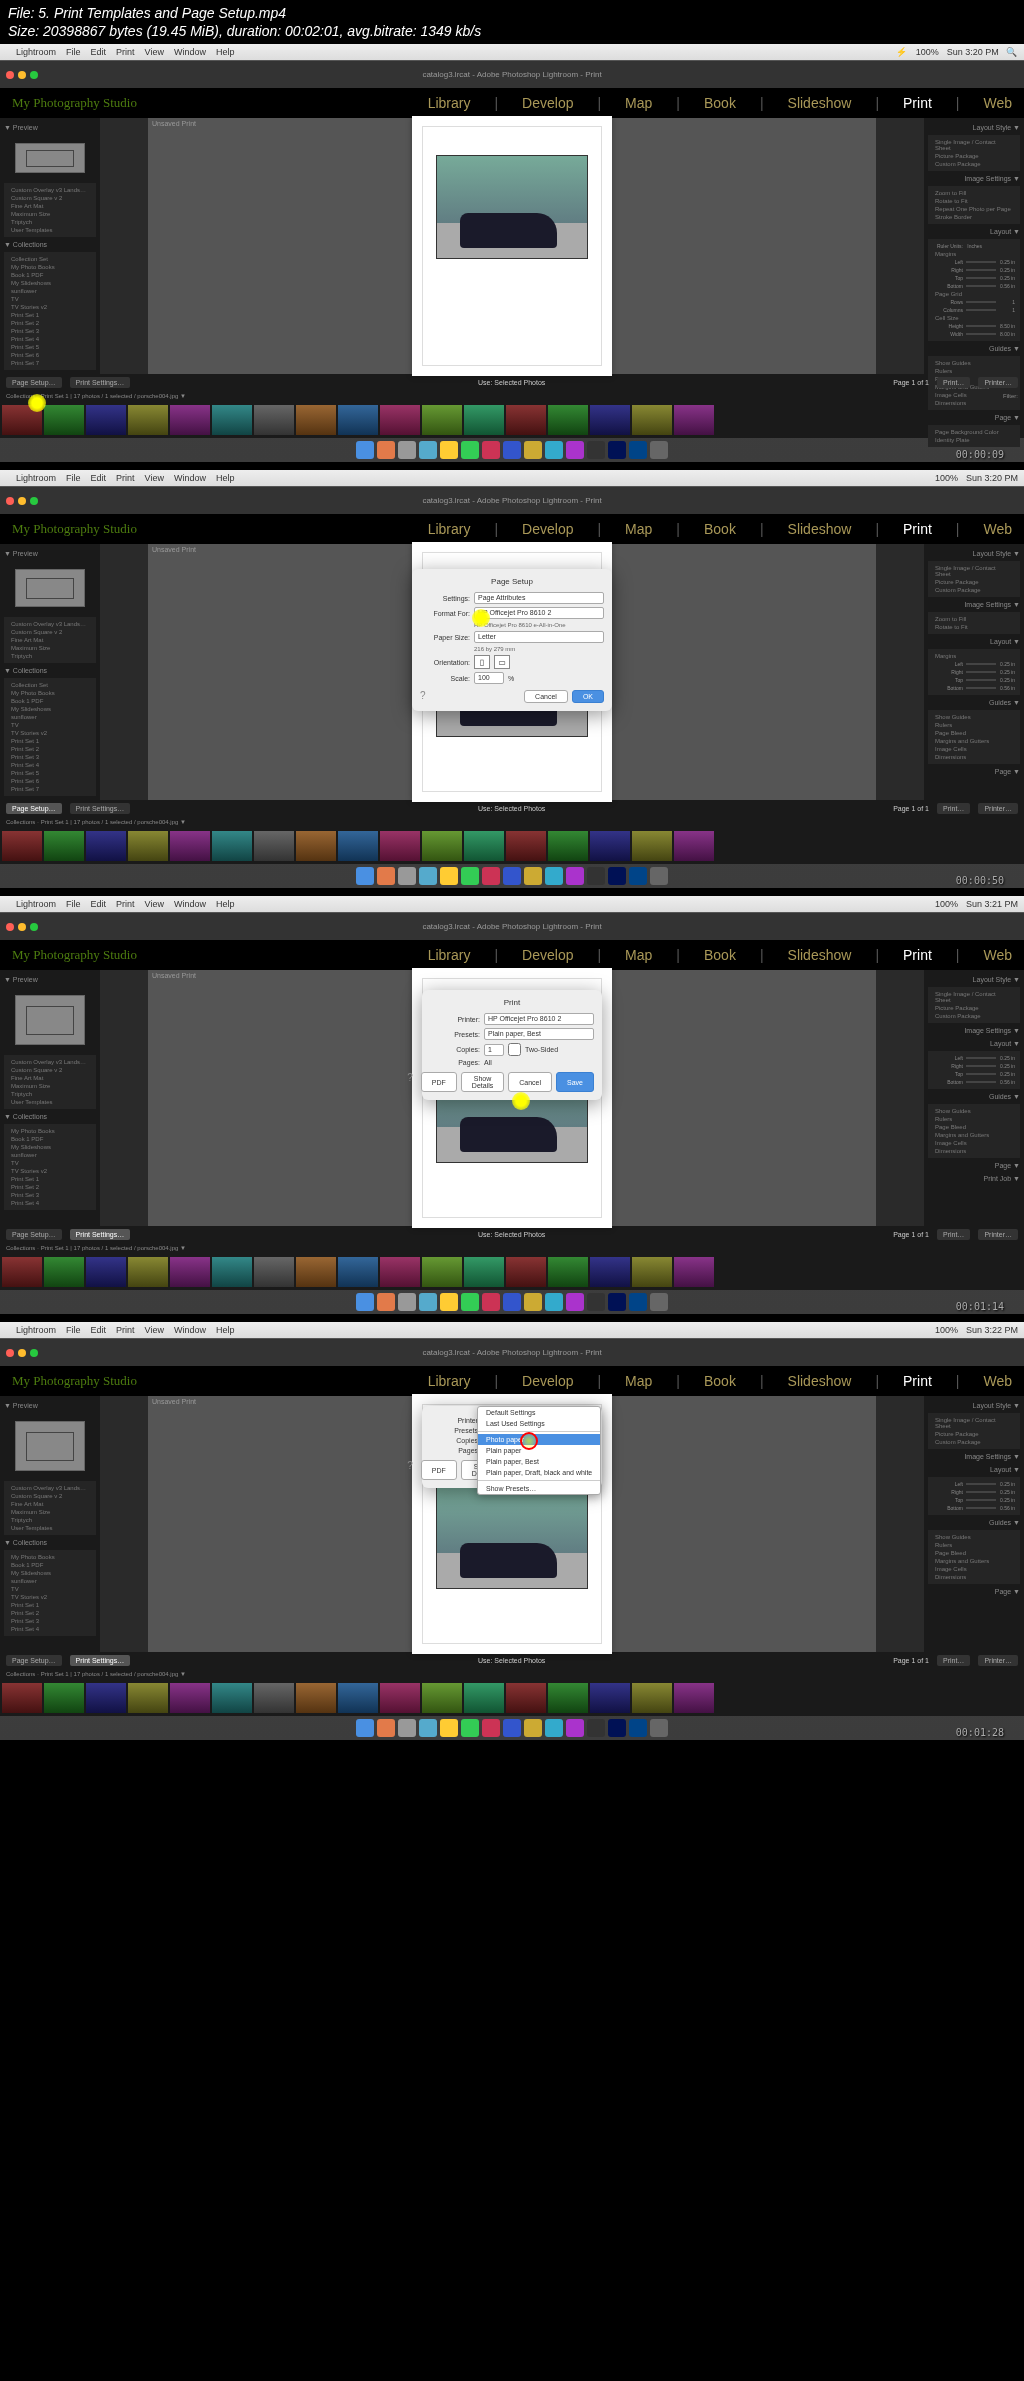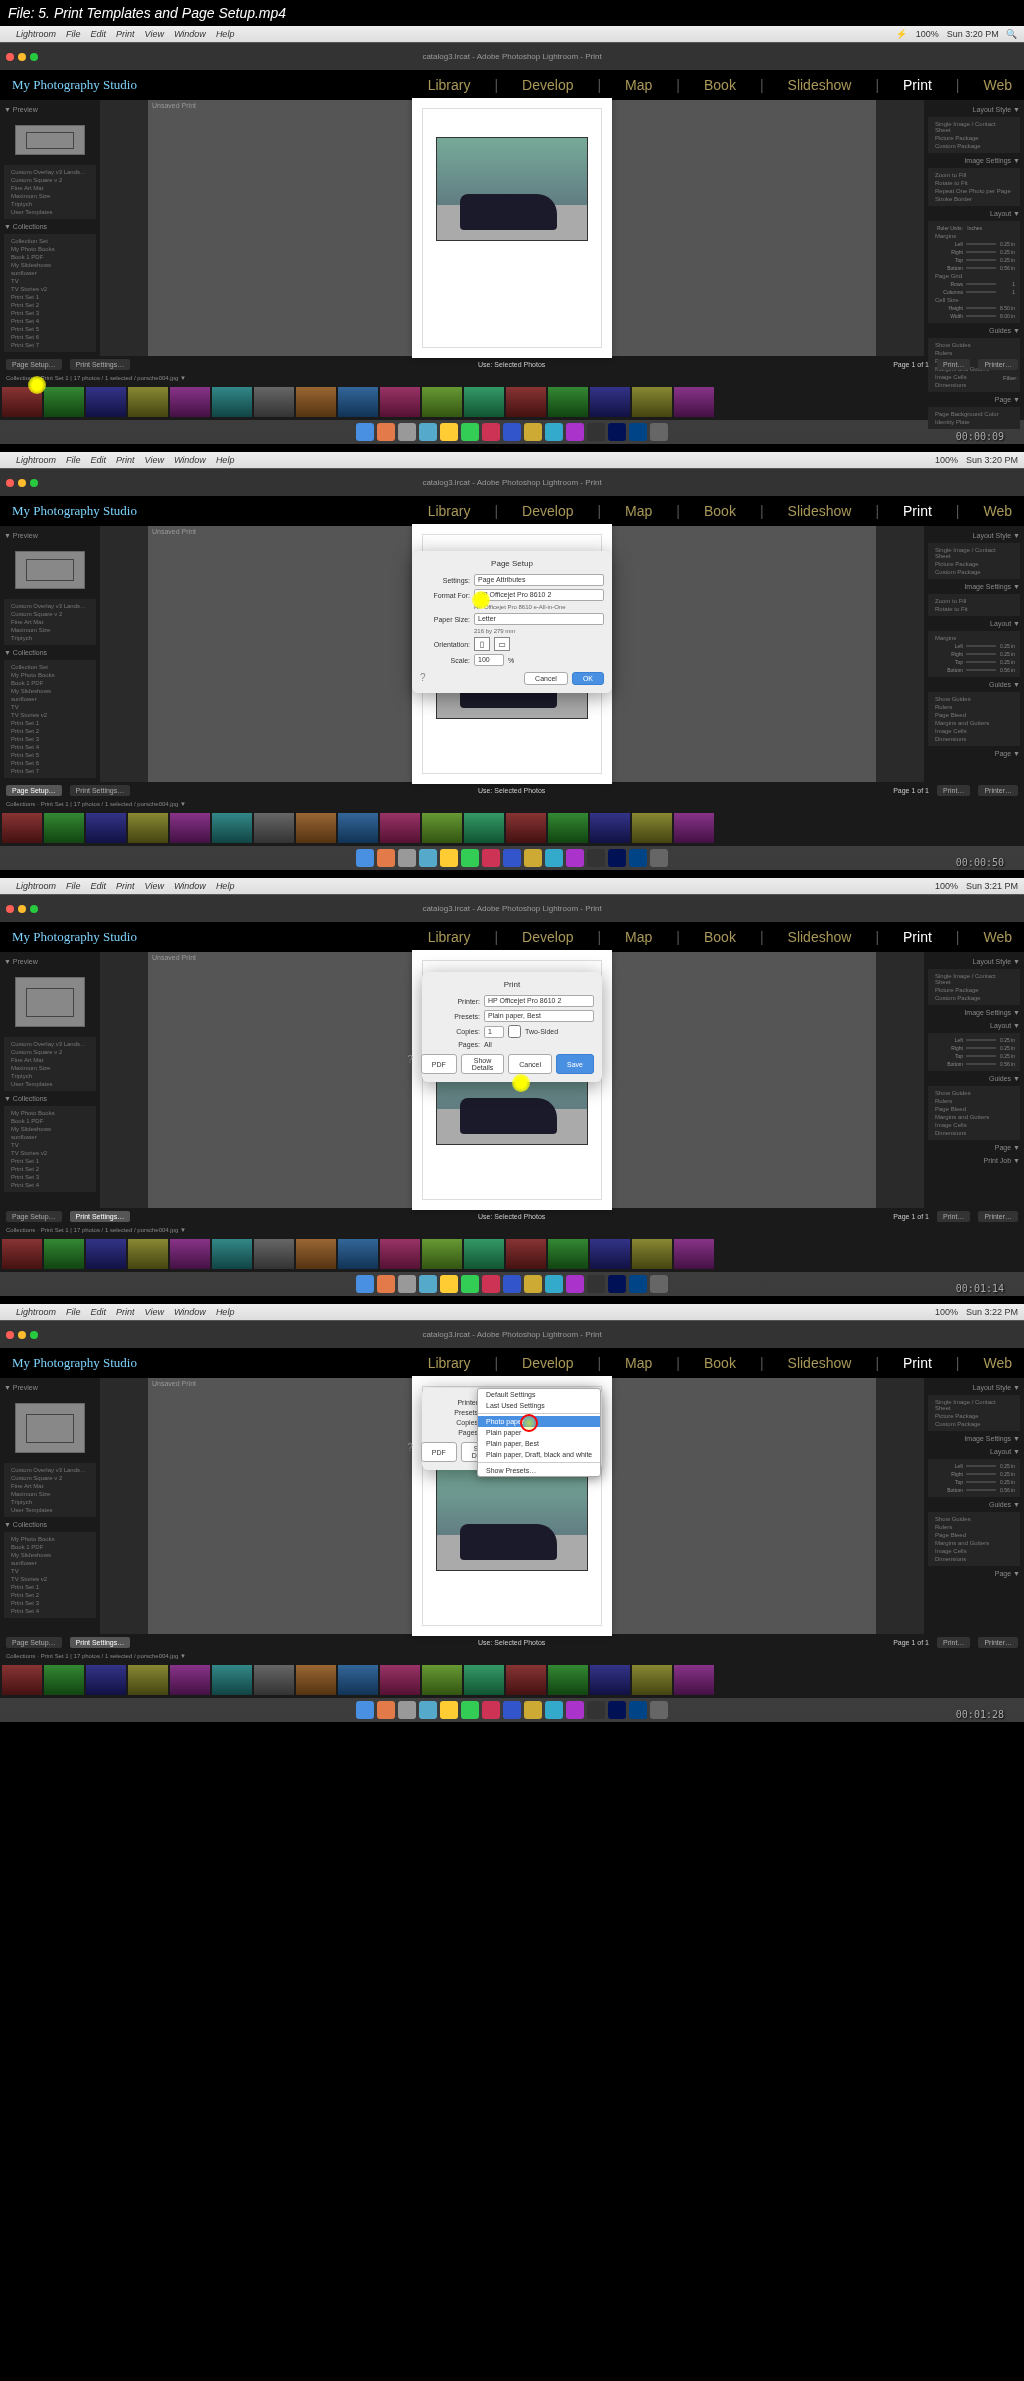--- a/index.html
+++ b/index.html
@@ -1,28 +1,28 @@
 <!DOCTYPE html>
 <html><head>
 <meta charset="utf-8">
 <style>
 * { margin: 0; padding: 0; box-sizing: border-box; font-family: -apple-system, sans-serif; }
 body { background: #000; color: #ccc; font-size: 9px; }
 .meta-info { color: #fff; font-style: italic; padding: 4px 8px; font-size: 14px; line-height: 1.3; }
 .screenshot { margin-bottom: 8px; position: relative; }
 .mac-menubar { background: linear-gradient(#eee,#ddd); height: 16px; display: flex; align-items: center; padding: 0 6px; font-size: 9px; color: #333; justify-content: space-between; }
-.mac-left { display: flex; gap: 10px; align-items: center; font-style: italic; }
+.mac-left { display: flex; gap: 10px; align-items: center; }
 .mac-right { display: flex; gap: 8px; align-items: center; }
 .apple-icon { font-size: 11px; }
 .window-title { background: #333; height: 28px; display: flex; align-items: center; justify-content: center; font-size: 8px; color: #999; border-top: 1px solid #555; position: relative; }
 .traffic-lights { position: absolute; left: 6px; display: flex; gap: 4px; }
 .traffic-lights span { width: 8px; height: 8px; border-radius: 50%; display: block; }
 .tl-r { background: #ff5f56; } .tl-y { background: #ffbd2e; } .tl-g { background: #27c93f; }
 .header { background: #000; height: 30px; display: flex; align-items: center; justify-content: space-between; padding: 0 12px; }
-.studio-name { font-size: 13px; color: #7dd3fc; font-family: Georgia, serif; }
+.studio-name { font-size: 13px; color: #4d7c0f; font-family: Georgia, serif; }
 .modules { display: flex; gap: 24px; font-size: 14px; }
 .module { color: #a99858; cursor: pointer; }
 .module-sep { color: #555; }
 .module.active { color: #fff; }
 .main-area { display: flex; background: #2a2a2a; height: 256px; gap: 48px; }
 .left-panel, .right-panel { width: 100px; background: #1a1a1a; padding: 4px; display: flex; flex-direction: column; gap: 2px; font-size: 7px; }
 .panel-section { background: #252525; padding: 3px; }
 .panel-header { color: #888; font-size: 7px; padding: 2px 0; display: flex; justify-content: space-between; }
 .panel-header.right { justify-content: flex-end; text-align: right; }
 .panel-item { color: #777; padding: 1px 4px; font-size: 6px; }
@@ -66,20 +66,21 @@
 .slider-row .sl-label { width: 30px; font-size: 5px; color: #888; text-align: right; }
 .slider-row .sl-track { flex: 1; height: 2px; background: #444; position: relative; }
 .slider-row .sl-val { width: 16px; font-size: 5px; color: #888; text-align: right; }
 .orient-btn { width: 16px; height: 14px; background: #fff; border: 1px solid #888; display: inline-flex; align-items: center; justify-content: center; font-size: 8px; }
 </style>
 </head>
 <body>
 
 <div class="meta-info">
   <div>File: 5. Print Templates and Page Setup.mp4</div>
+  <div>Size: 20398867 bytes (19.45 MiB), duration: 00:02:01, avg.bitrate: 1349 kb/s</div>
 </div>
 
 <div class="screenshot">
   <div class="mac-menubar">
     <div class="mac-left">
       <span class="apple-icon"></span>
       <span>Lightroom</span>
       <span>File</span>
       <span>Edit</span>
       <span>Print</span>

